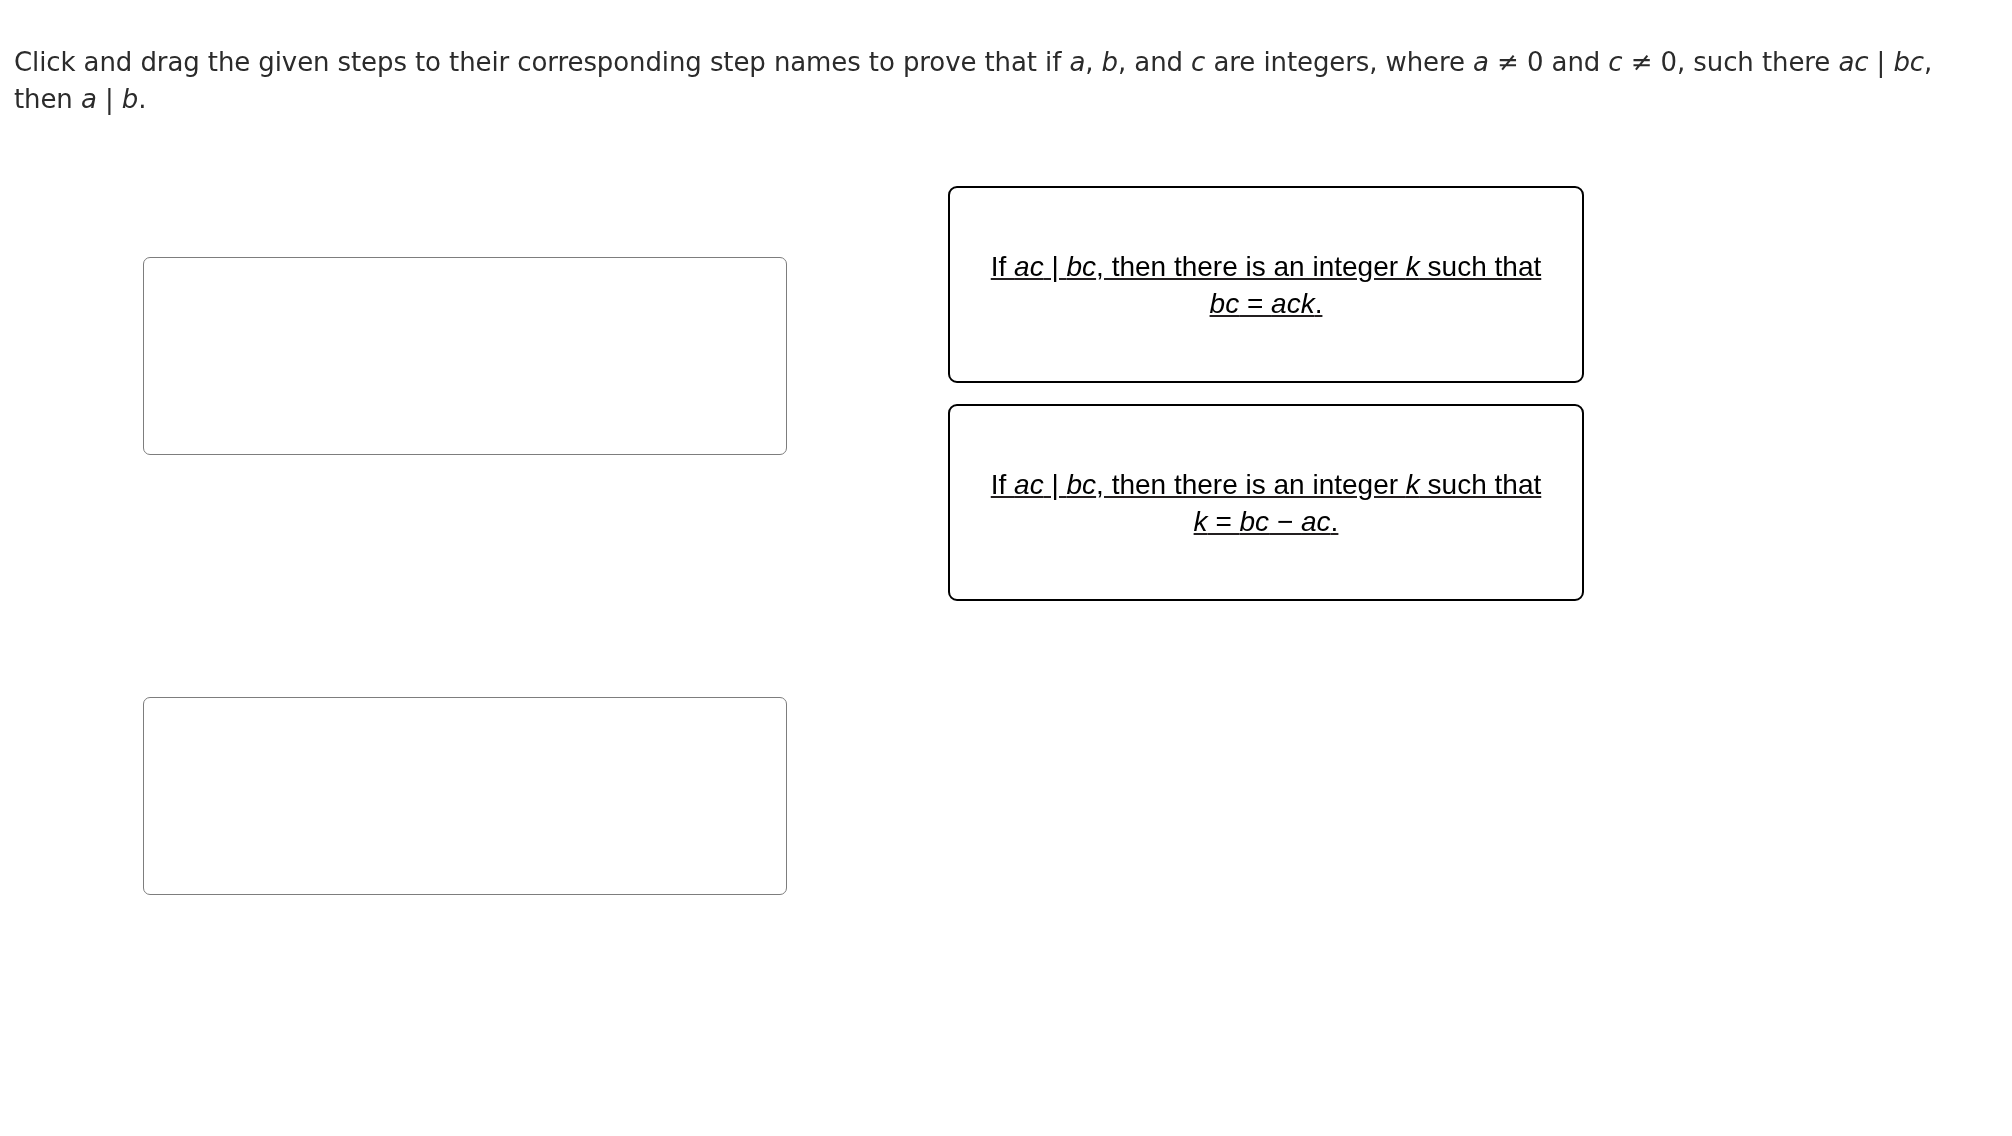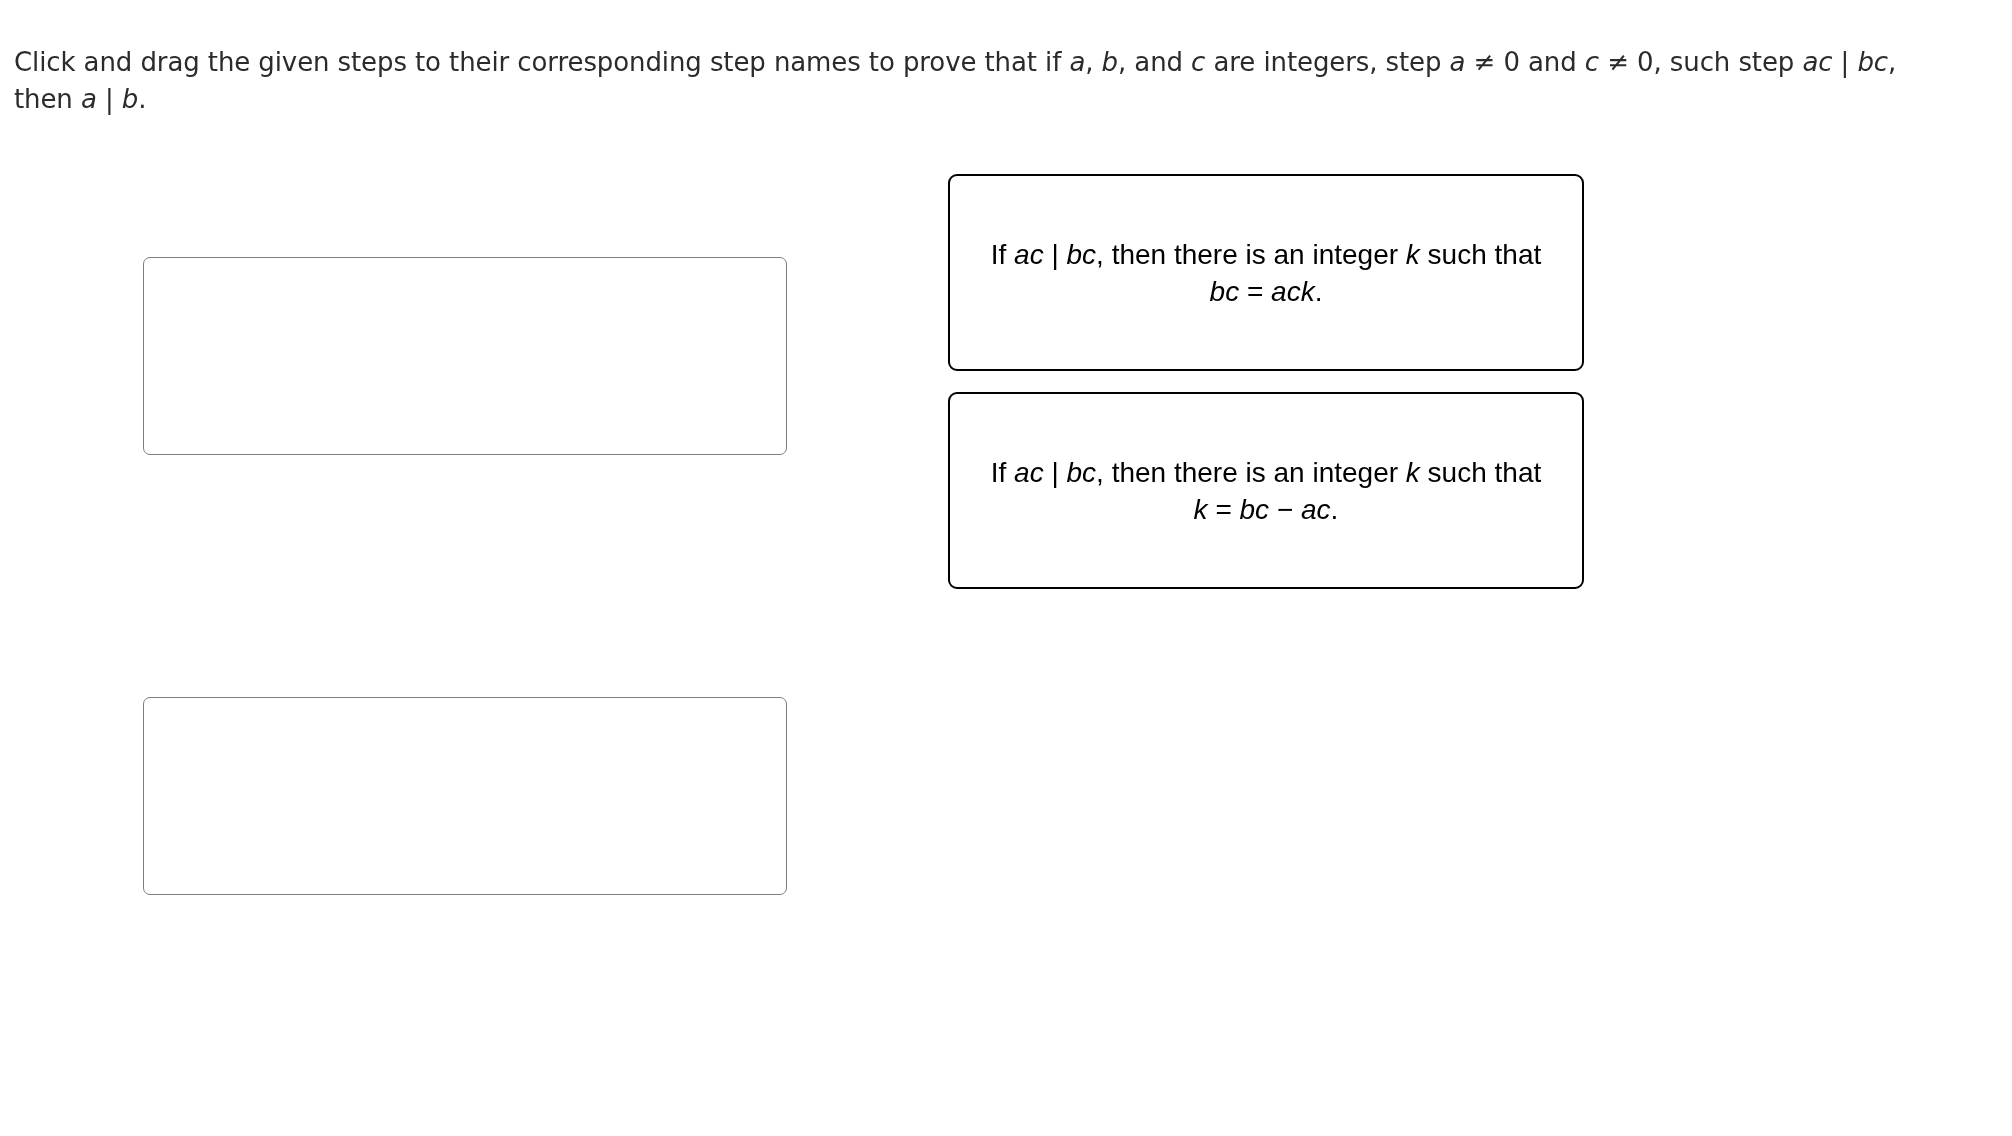--- a/index.html
+++ b/index.html
@@ -51,22 +51,23 @@
     border: 1.6px solid #7d7d7d;
     border-radius: 7px;
     background: #ffffff;
     box-sizing: border-box;
   }
 
   
   #card-stack {
     position: absolute;
     left: 948px;
-    top: 174px;
+    top: 186px;
     width: 700px;
+    text-decoration: underline;
   }
   .step-card {
     width: 636px;
     height: 197px;
     border: 2.4px solid #000000;
     border-radius: 9px;
     background: #ffffff;
     box-sizing: border-box;
     display: flex;
     align-items: center;
@@ -81,22 +82,22 @@
     font-size: 28px;
     line-height: 37px;
     color: #000000;
   }
   .step-card-text i { font-style: italic; }
 </style>
 </head>
 <body>
 
 <div id="prompt">
-  <span><span>Click and drag the given steps to their corresponding step names to prove that  if </span><i>a</i><span>, </span><i>b</i><span>, and </span><i>c</i><span> are integers, step </span><span class="nb"><i>a</i><span> ≠ 0</span></span><span> and </span><span class="nb"><i>c</i><span> ≠ 0</span></span><span>, such</span></span>
-  <span><span>step </span><i>ac</i><span> | </span><i>bc</i><span>, then </span><i>a</i><span> | </span><i>b</i><span>.</span></span>
+  <span><span>Click and drag the given steps to their corresponding step names to prove that  if </span><i>a</i><span>, </span><i>b</i><span>, and </span><i>c</i><span> are integers, where </span><span class="nb"><i>a</i><span> ≠ 0</span></span><span> and </span><span class="nb"><i>c</i><span> ≠ 0</span></span><span>, such</span></span>
+  <span><span>there </span><i>ac</i><span> | </span><i>bc</i><span>, then </span><i>a</i><span> | </span><i>b</i><span>.</span></span>
 </div>
 
 <div class="slot-group" id="slot-group-1">
   <div class="dropzone"></div>
 </div>
 
 <div class="slot-group" id="slot-group-2">
   <div class="dropzone"></div>
 </div>
 

